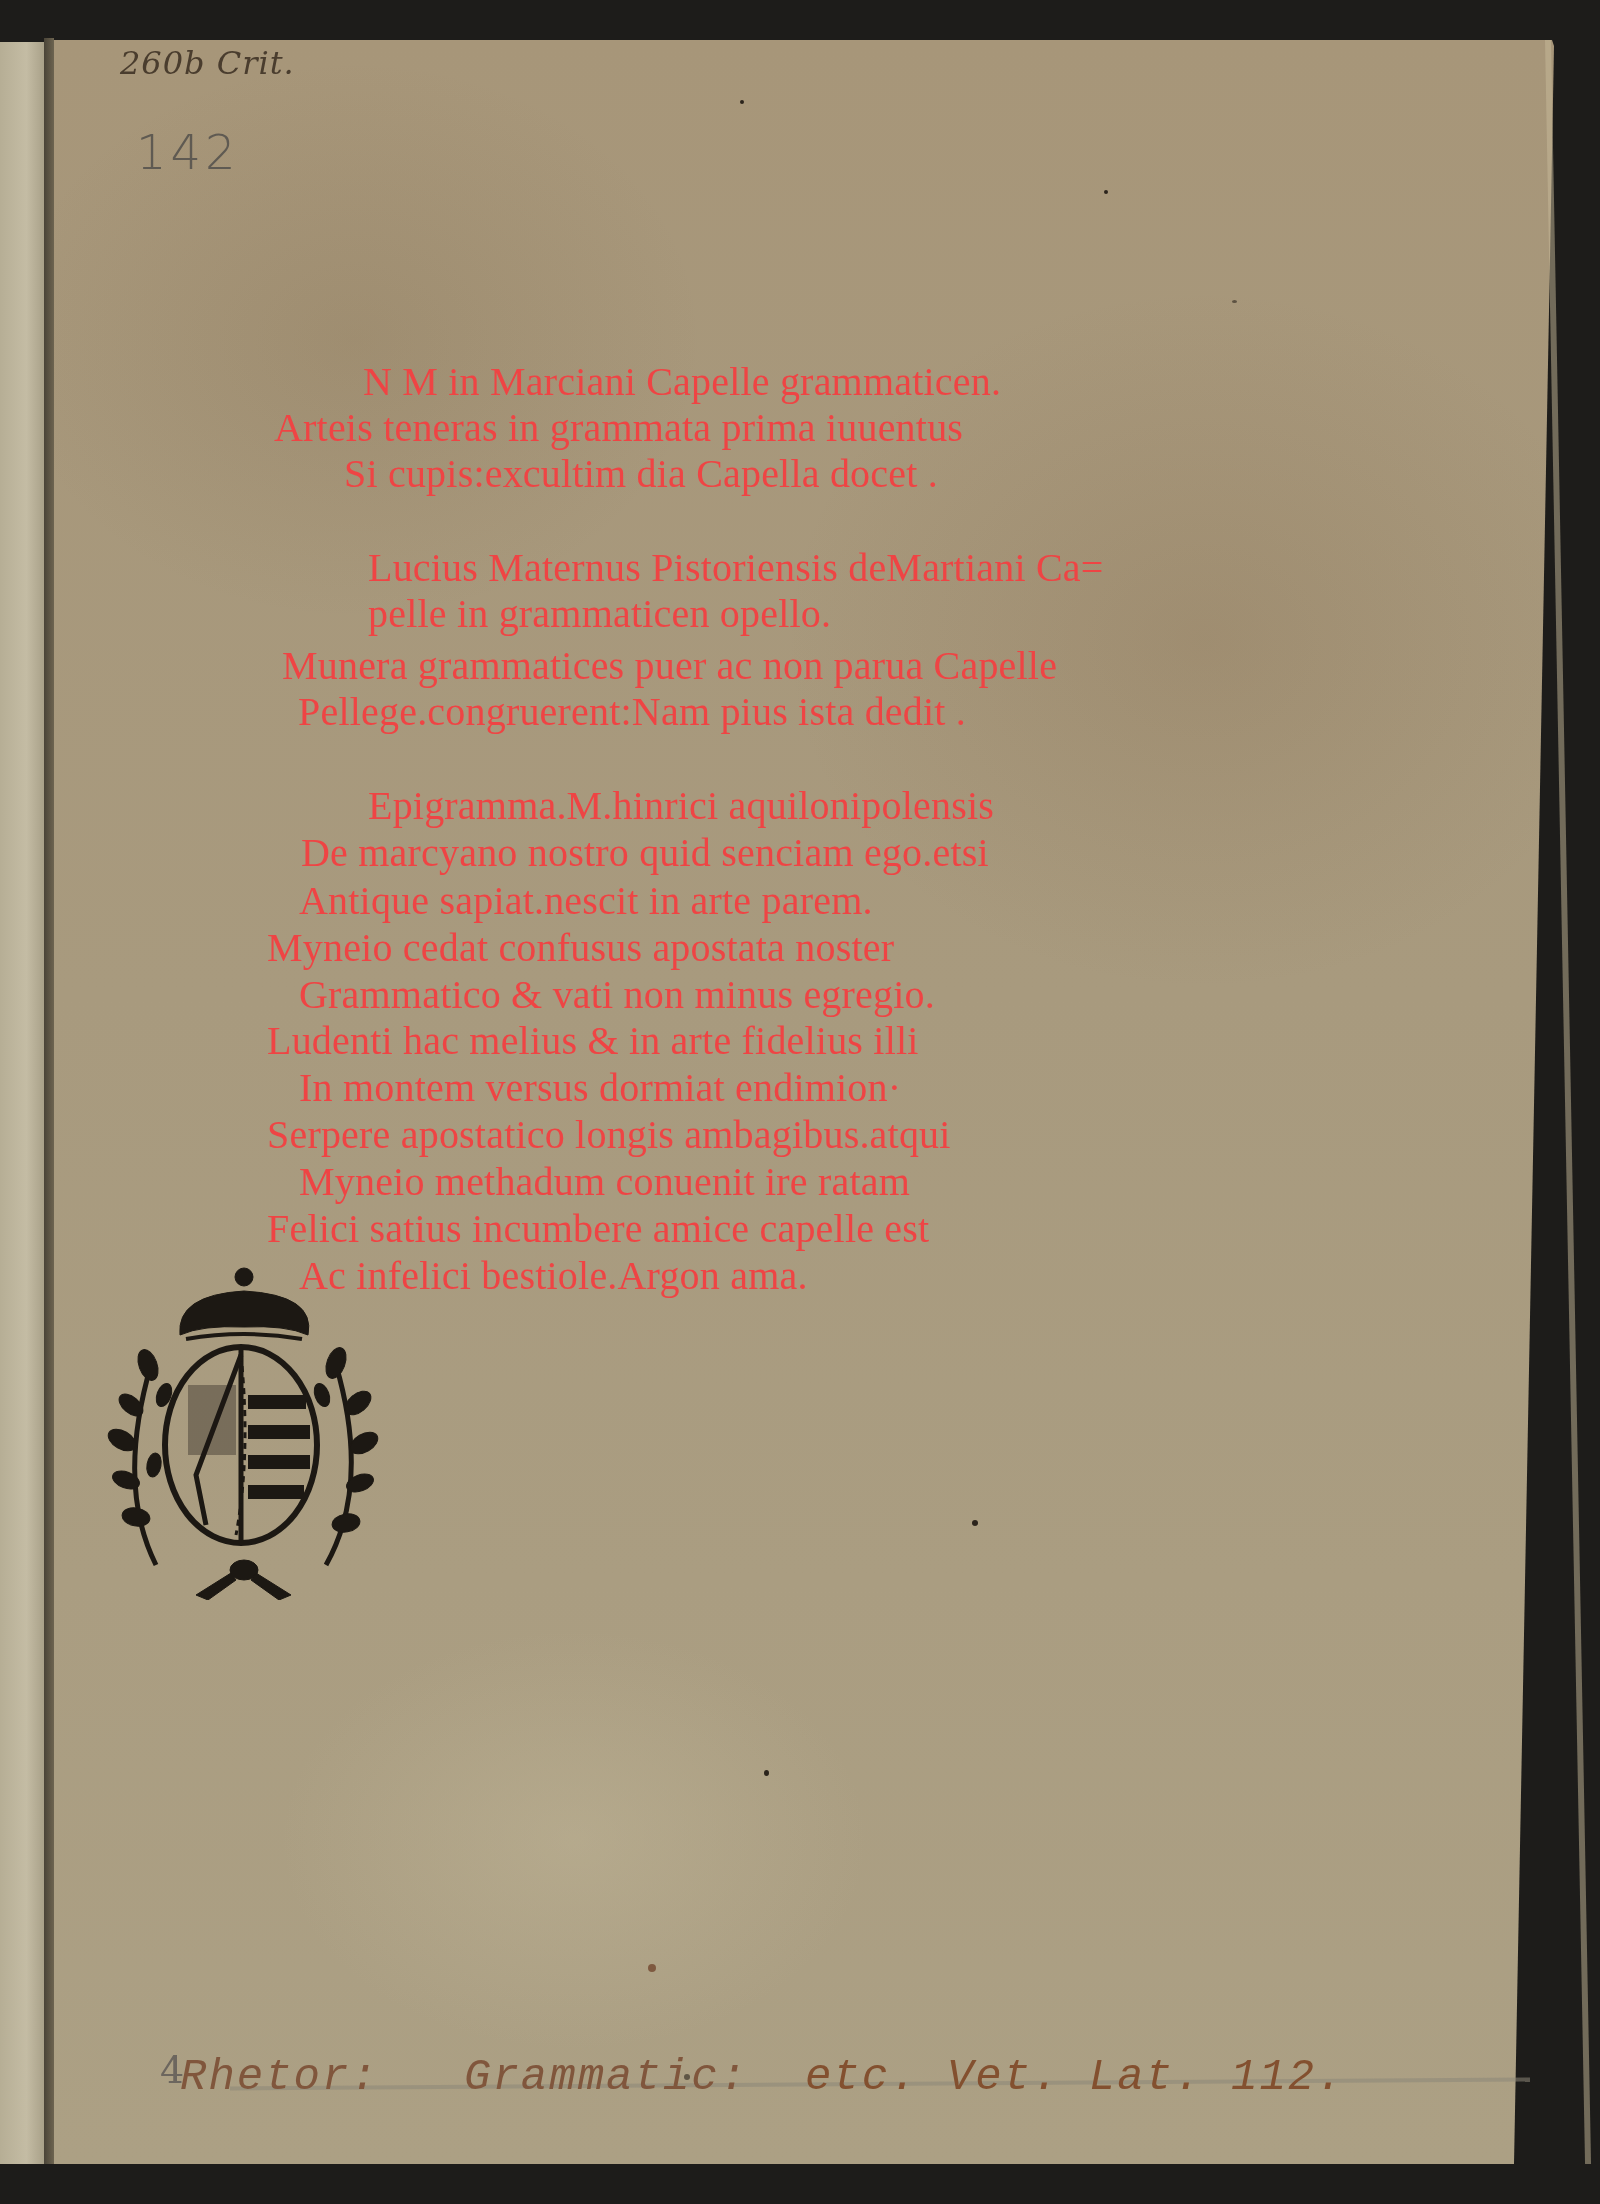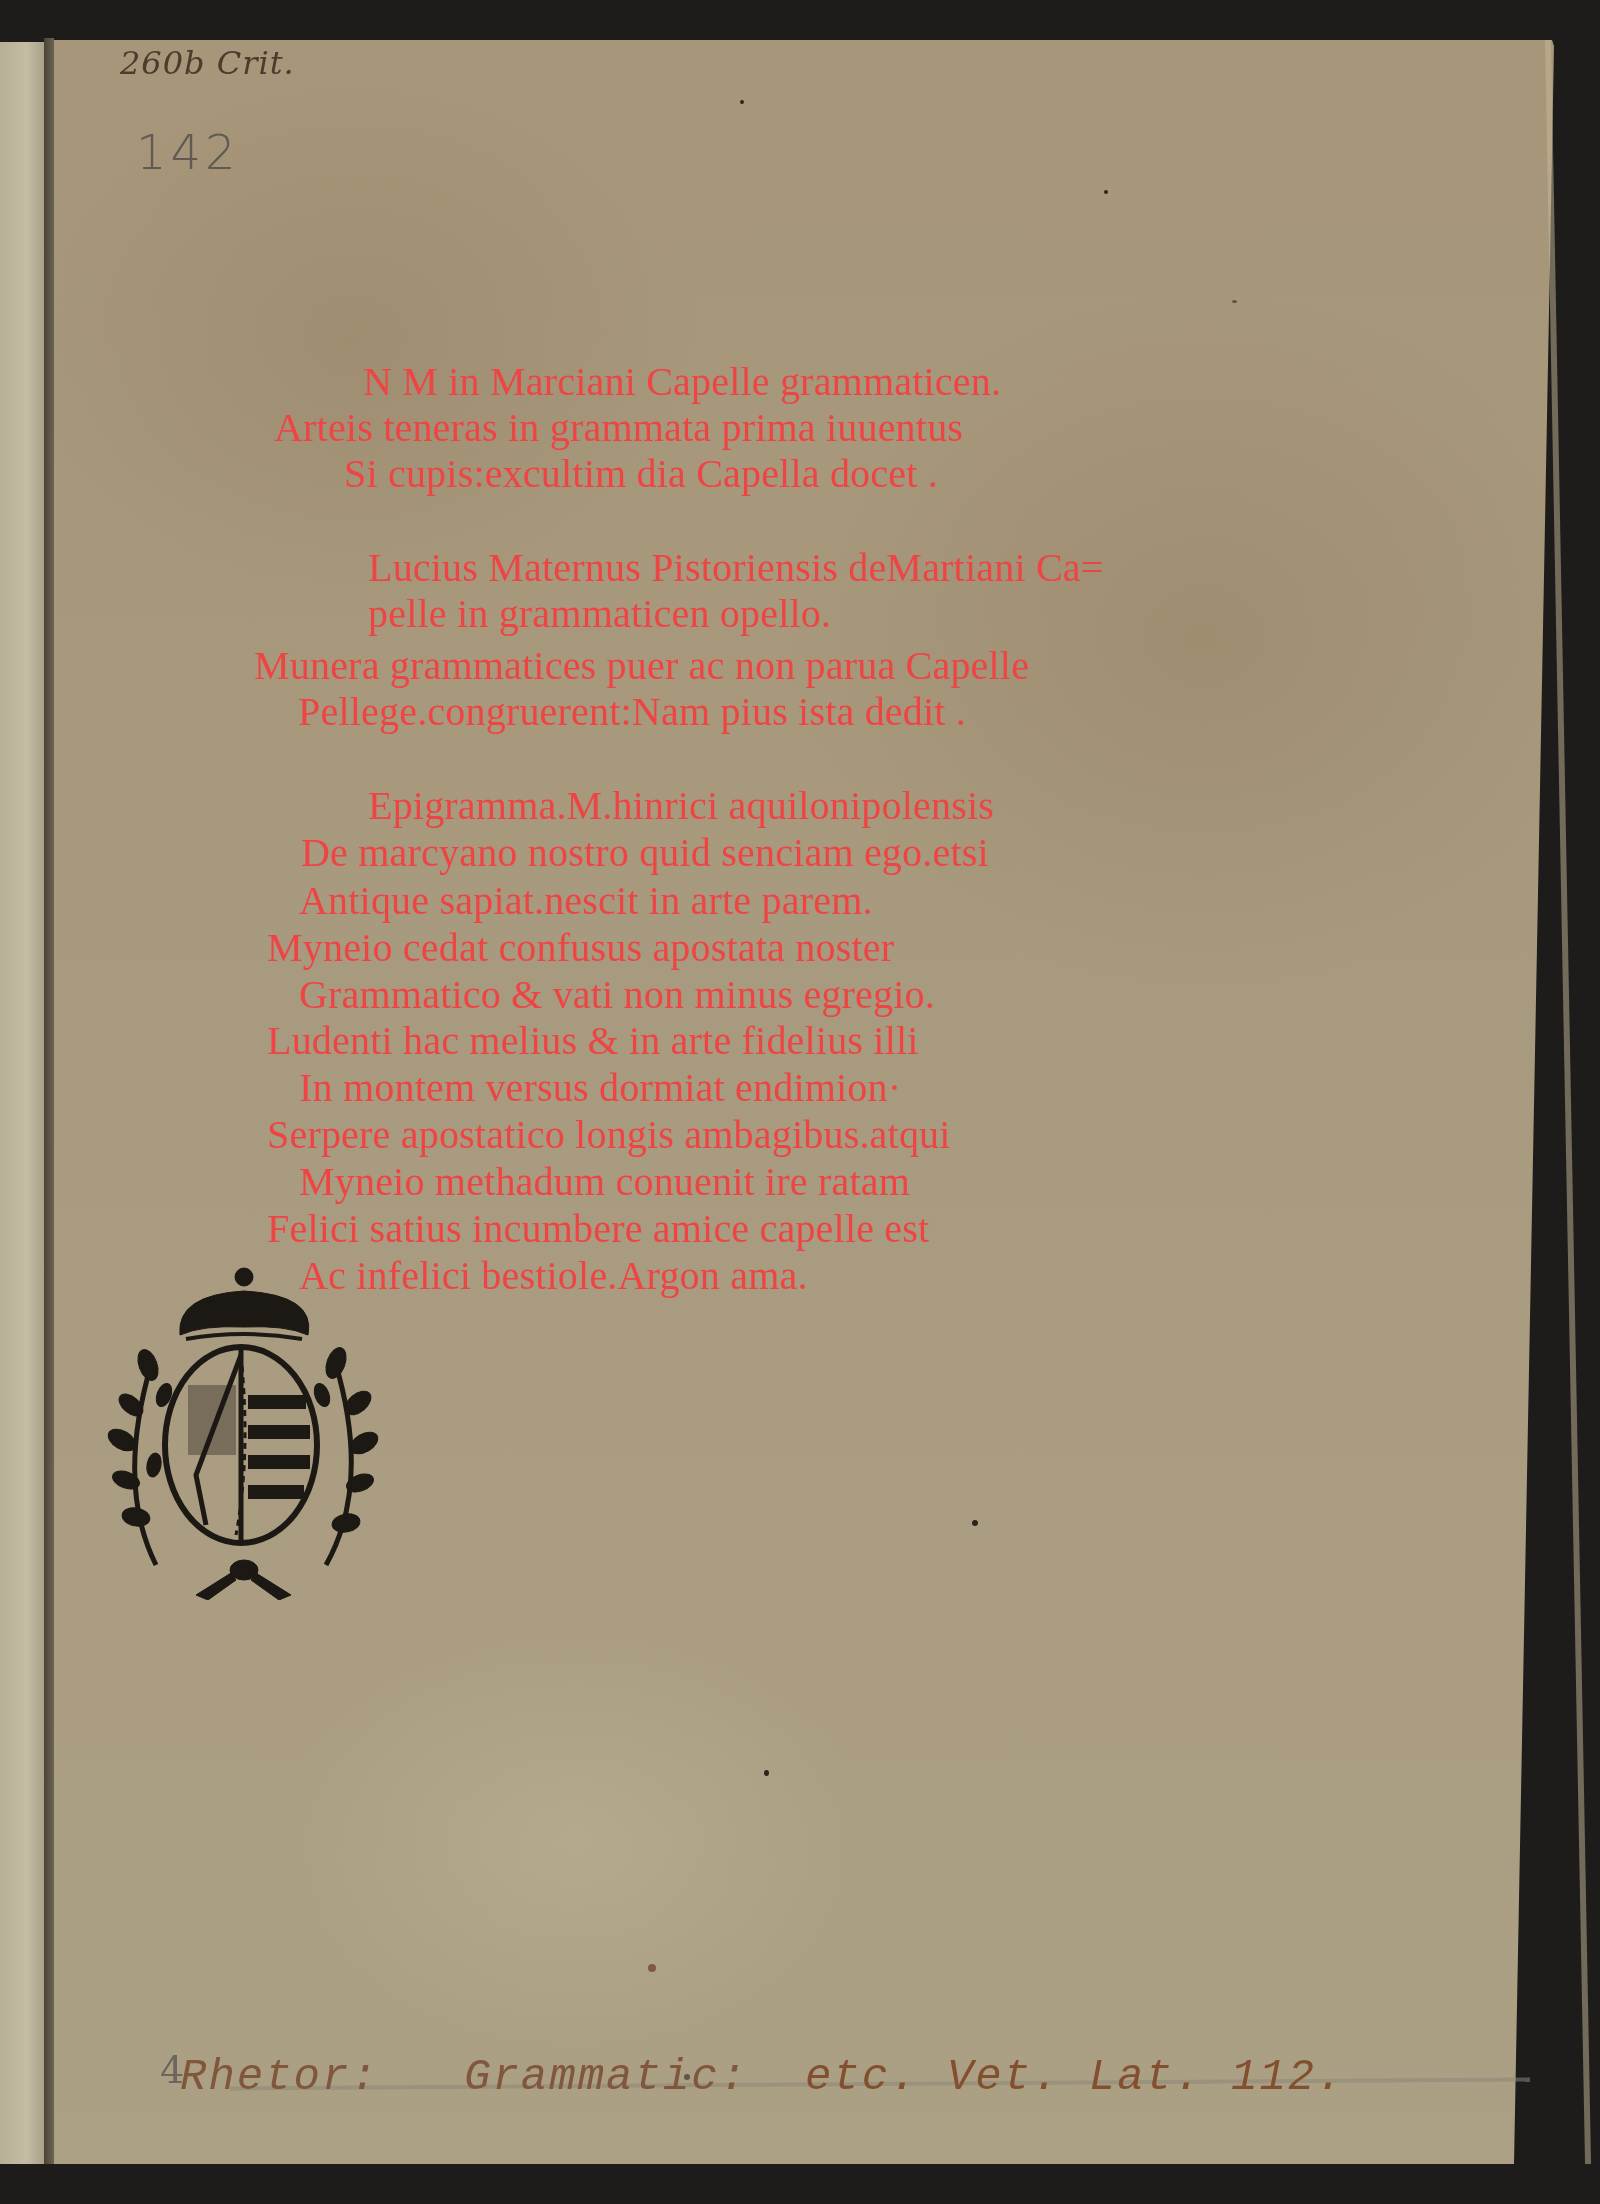--- a/index.html
+++ b/index.html
@@ -78,21 +78,21 @@
 <div class="hand shelf-mark">260b Crit.</div>
 <div class="hand pencil-num">142</div>
 
 <div class="text-block">
   <div class="line" style="left:363px;top:362px;">N M in Marciani Capelle grammaticen.</div>
   <div class="line" style="left:274px;top:408px;">Arteis teneras in grammata prima iuuentus</div>
   <div class="line" style="left:316px;top:454px;margin-left:28px;">Si cupis:excultim dia Capella docet .</div>
 
   <div class="line" style="left:368px;top:548px;">Lucius Maternus Pistoriensis deMartiani Ca=</div>
   <div class="line" style="left:368px;top:594px;">pelle in grammaticen opello.</div>
-  <div class="line" style="left:254px;top:646px;text-align:right;">Munera grammatices puer ac non parua Capelle</div>
+  <div class="line" style="left:282px;top:646px;text-align:right;">Munera grammatices puer ac non parua Capelle</div>
   <div class="line" style="left:298px;top:692px;">Pellege.congruerent:Nam pius ista dedit .</div>
 
   <div class="line" style="left:368px;top:786px;">Epigramma.M.hinrici aquilonipolensis</div>
   <div class="line" style="left:264px;top:833px;margin-left:37px;">De marcyano nostro quid senciam ego.etsi</div>
   <div class="line" style="left:299px;top:881px;">Antique sapiat.nescit in arte parem.</div>
   <div class="line" style="left:267px;top:928px;">Myneio cedat confusus apostata noster</div>
   <div class="line" style="left:299px;top:975px;">Grammatico &amp; vati non minus egregio.</div>
   <div class="line" style="left:267px;top:1021px;">Ludenti hac melius &amp; in arte fidelius illi</div>
   <div class="line" style="left:299px;top:1068px;">In montem versus dormiat endimion·</div>
   <div class="line" style="left:267px;top:1115px;">Serpere apostatico longis ambagibus.atqui</div>

